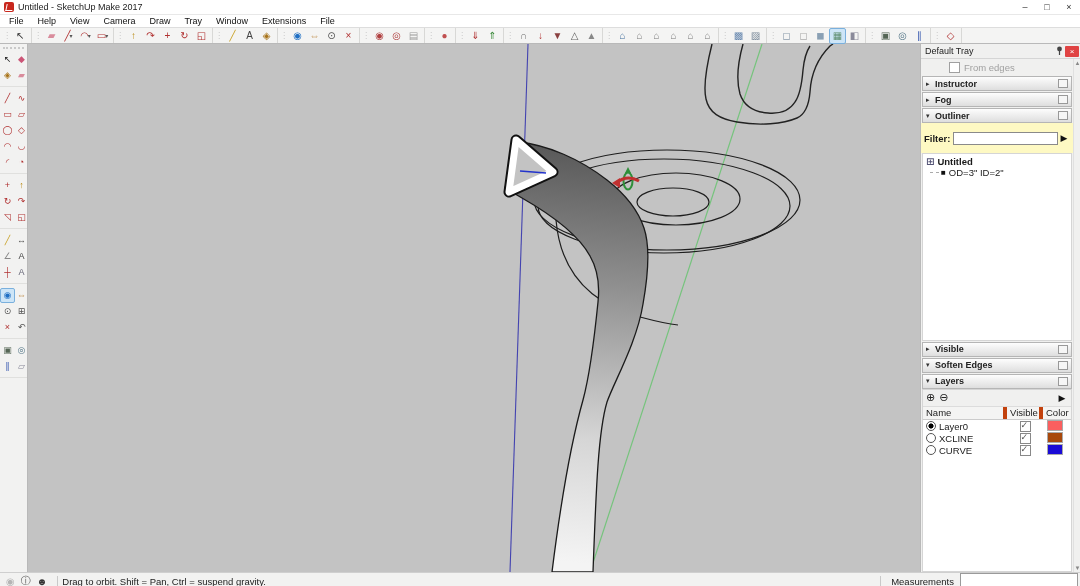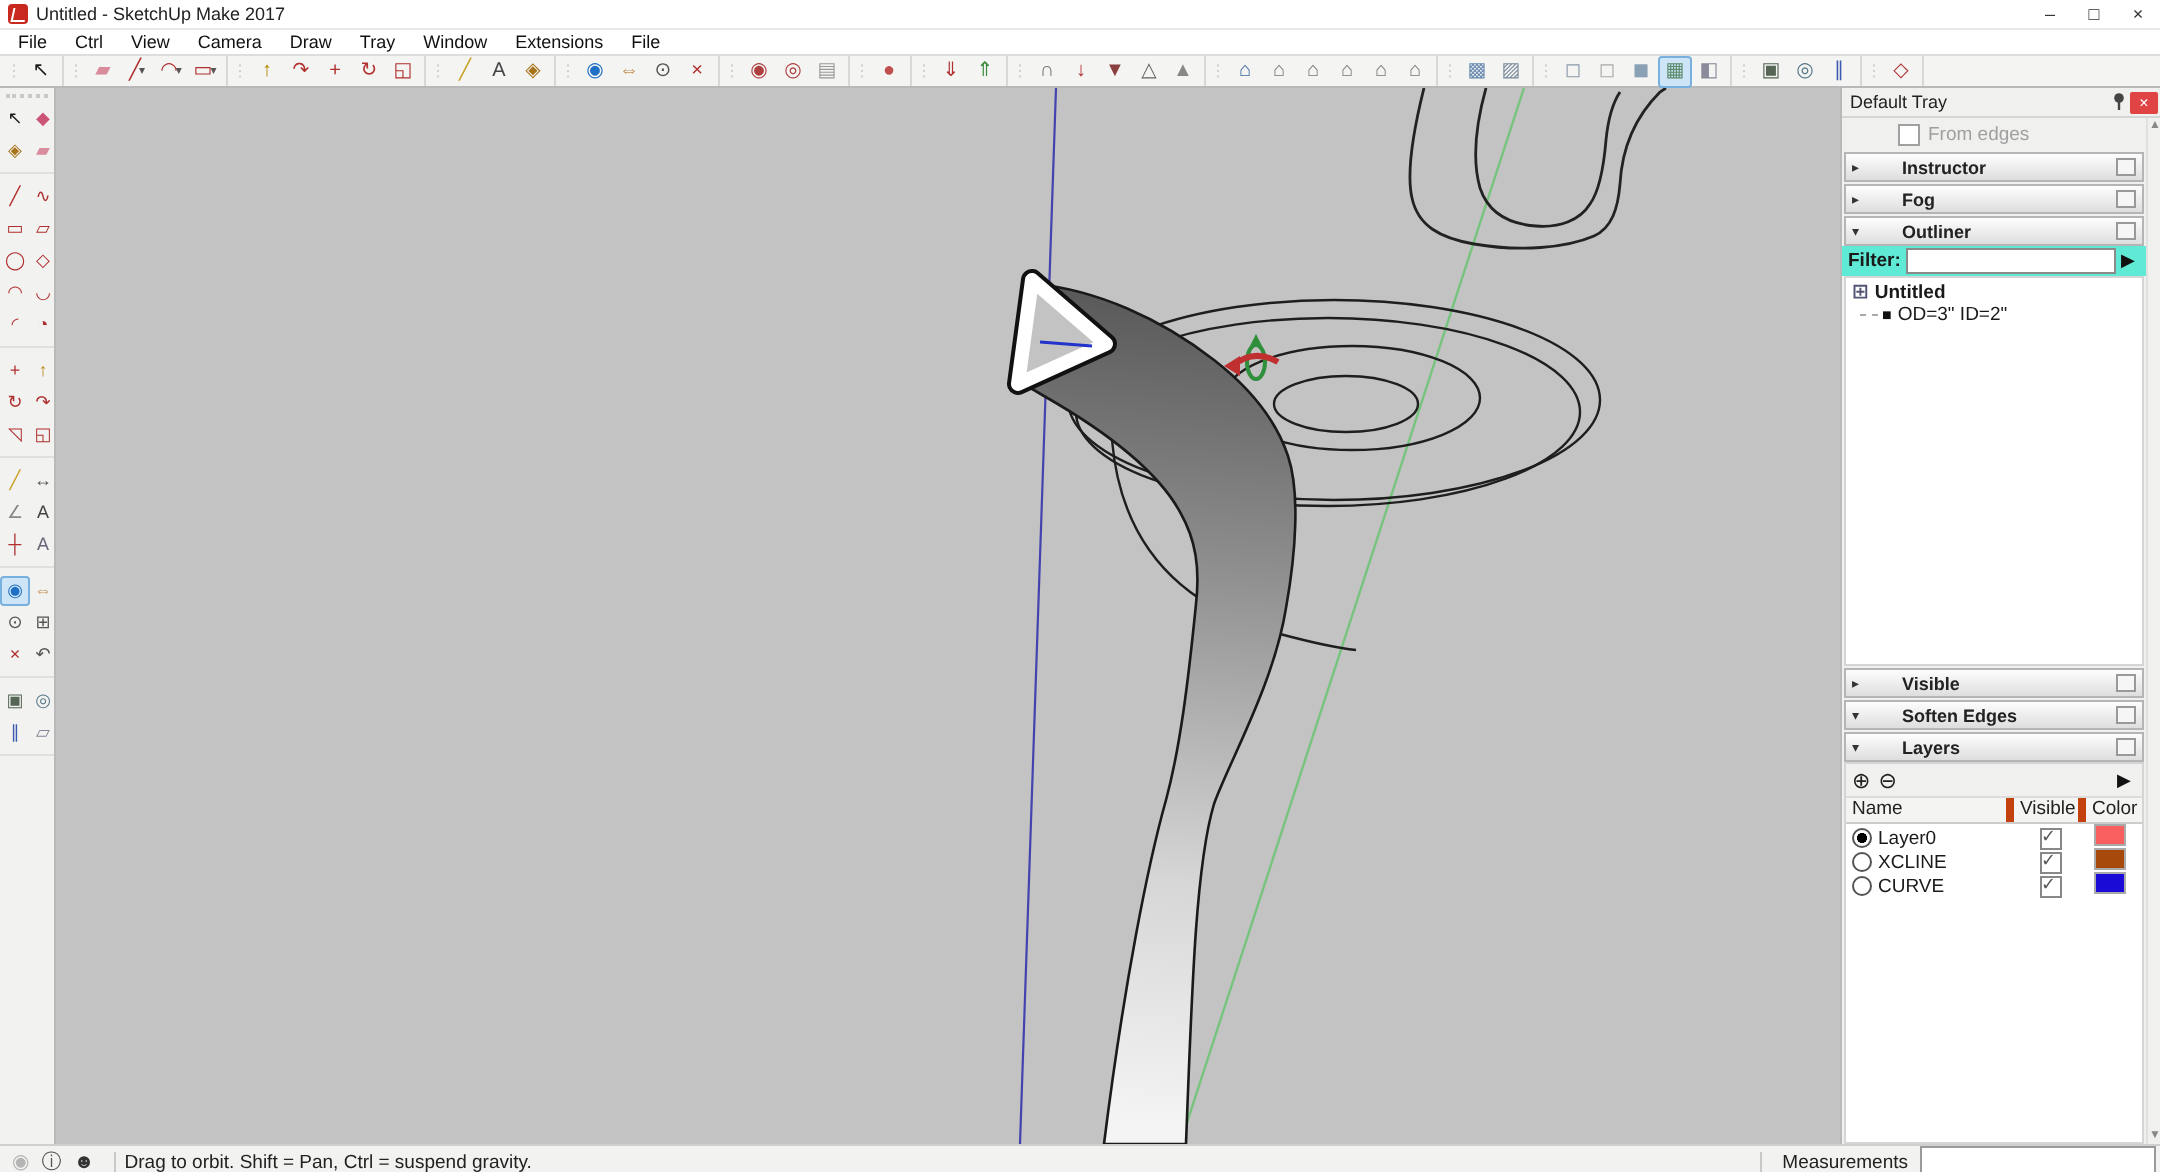--- a/index.html
+++ b/index.html
@@ -49,23 +49,23 @@
   .tray-row{display:flex;flex:1;min-height:0;}
   .tray-content{width:152px;display:flex;flex-direction:column;}
   .vscroll{width:8px;background:#f0f0ef;border-left:1px solid #e0e0e0;display:flex;flex-direction:column;justify-content:space-between;align-items:center;}
   .vscroll span{font-size:6px;color:#888;line-height:8px;}
   .fromedges{height:16px;display:flex;align-items:center;padding-left:28px;color:#a0a0a0;}
   .cb{width:9px;height:9px;border:1px solid #a0a0a0;background:#fff;margin-right:4px;position:relative;flex:0 0 auto;}
   .cb.checked::after{content:"✓";position:absolute;left:0px;top:-2px;font-size:9px;color:#8a8a8a;}
   .panel-hdr{height:13px;display:flex;align-items:center;background:linear-gradient(#fdfdfd,#dedede);
      border:1px solid #b5b5b5;margin:1px 1px 0 1px;padding:0 3px;}
   .panel-arrow{font-size:7px;width:9px;color:#333;}
-  .panel-label{font-weight:bold;font-size:9px;color:#222;margin-left:16px;}
+  .panel-label{font-weight:bold;font-size:9px;color:#222;}
   .hdr-box{margin-left:auto;width:8px;height:7px;border:1px solid #999;background:#f6f6f6;}
-  .filter-row{height:15px;display:flex;align-items:center;padding:0 3px;background:#5eead4;}
+  .filter-row{height:30px;display:flex;align-items:center;padding:0 3px;background:#fef9c3;}
   .filter-label{font-weight:bold;margin-right:3px;}
   .filter-input{flex:1;height:11px;border:1px solid #8a8a8a;background:#fff;font-size:9px;padding:0 2px;min-width:0;}
   .details-btn{width:12px;text-align:center;font-size:9px;color:#111;}
   .tree{flex:1;background:#fff;border:1px solid #d5d5d5;margin:0 1px;padding:2px 3px;overflow:hidden;}
   .tree-root{display:flex;align-items:center;font-weight:bold;}
   .tree-root-icon{color:#557;margin-right:3px;font-size:10px;}
   .tree-child{display:flex;align-items:center;margin-left:4px;height:11px;}
   .tree-connector{width:9px;border-bottom:1px dashed #aaa;height:0;margin-right:2px;}
   .tree-sq{font-size:8px;margin-right:3px;color:#111;}
   .soften-body{background:#f0f0ef;color:#9d9d9d;padding:4px 6px 4px 6px;}
@@ -110,21 +110,21 @@
     <span class="title-text">Untitled - SketchUp Make 2017</span>
     <div class="win-controls">
       <span class="win-btn">–</span>
       <span class="win-btn">□</span>
       <span class="win-btn">×</span>
     </div>
   </div>
 
   <div class="menubar">
       <span class="menu-item">File</span>
-      <span class="menu-item">Ctrl</span>
+      <span class="menu-item">Help</span>
       <span class="menu-item">View</span>
       <span class="menu-item">Camera</span>
       <span class="menu-item">Draw</span>
       <span class="menu-item">Tray</span>
       <span class="menu-item">Window</span>
       <span class="menu-item">Extensions</span>
       <span class="menu-item">File</span>
     </div>
 
   <div class="toolbar">

